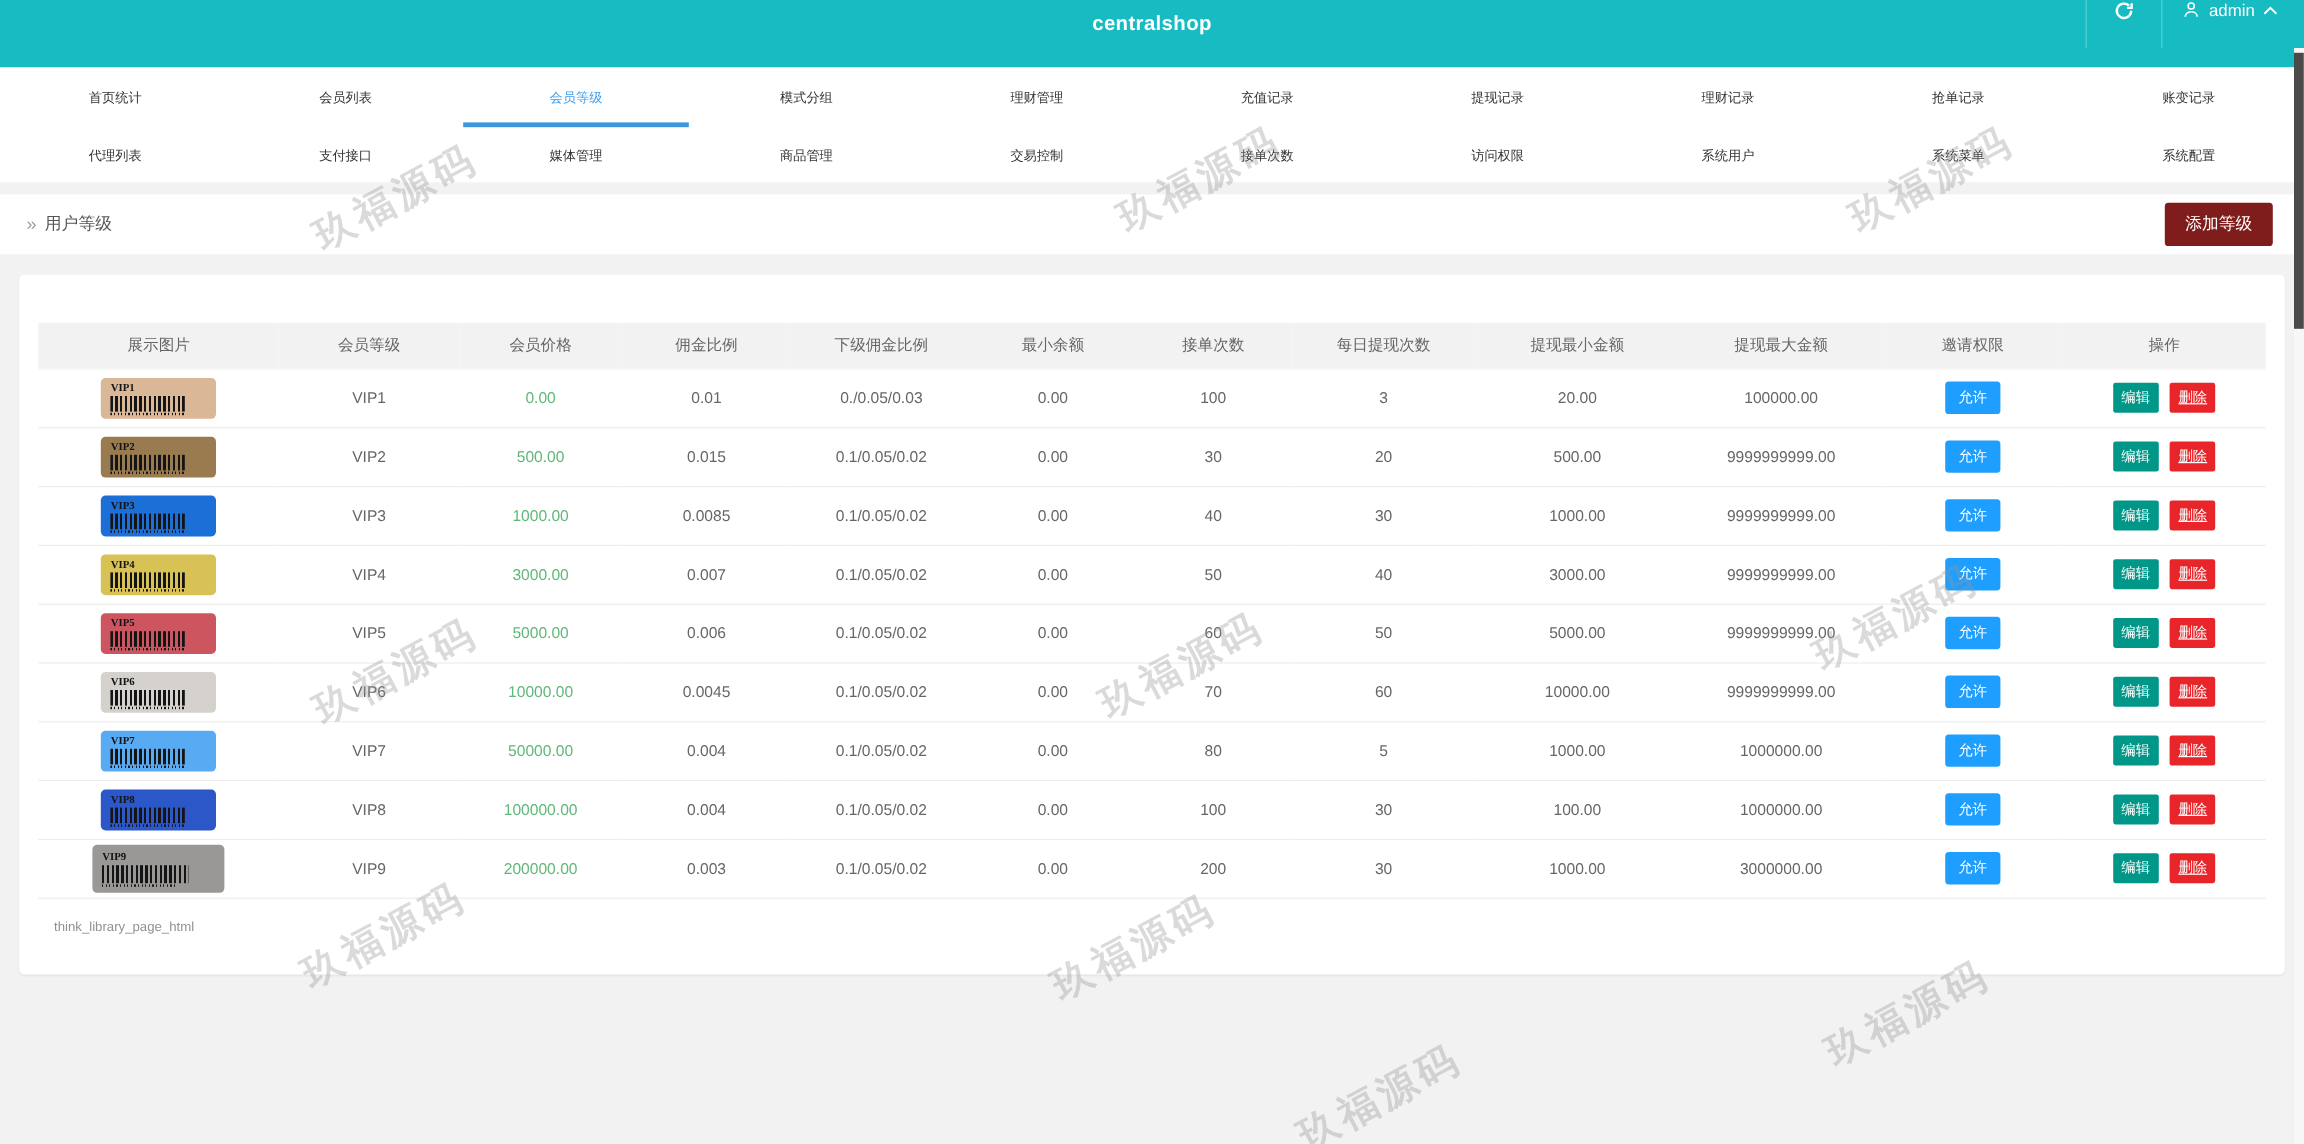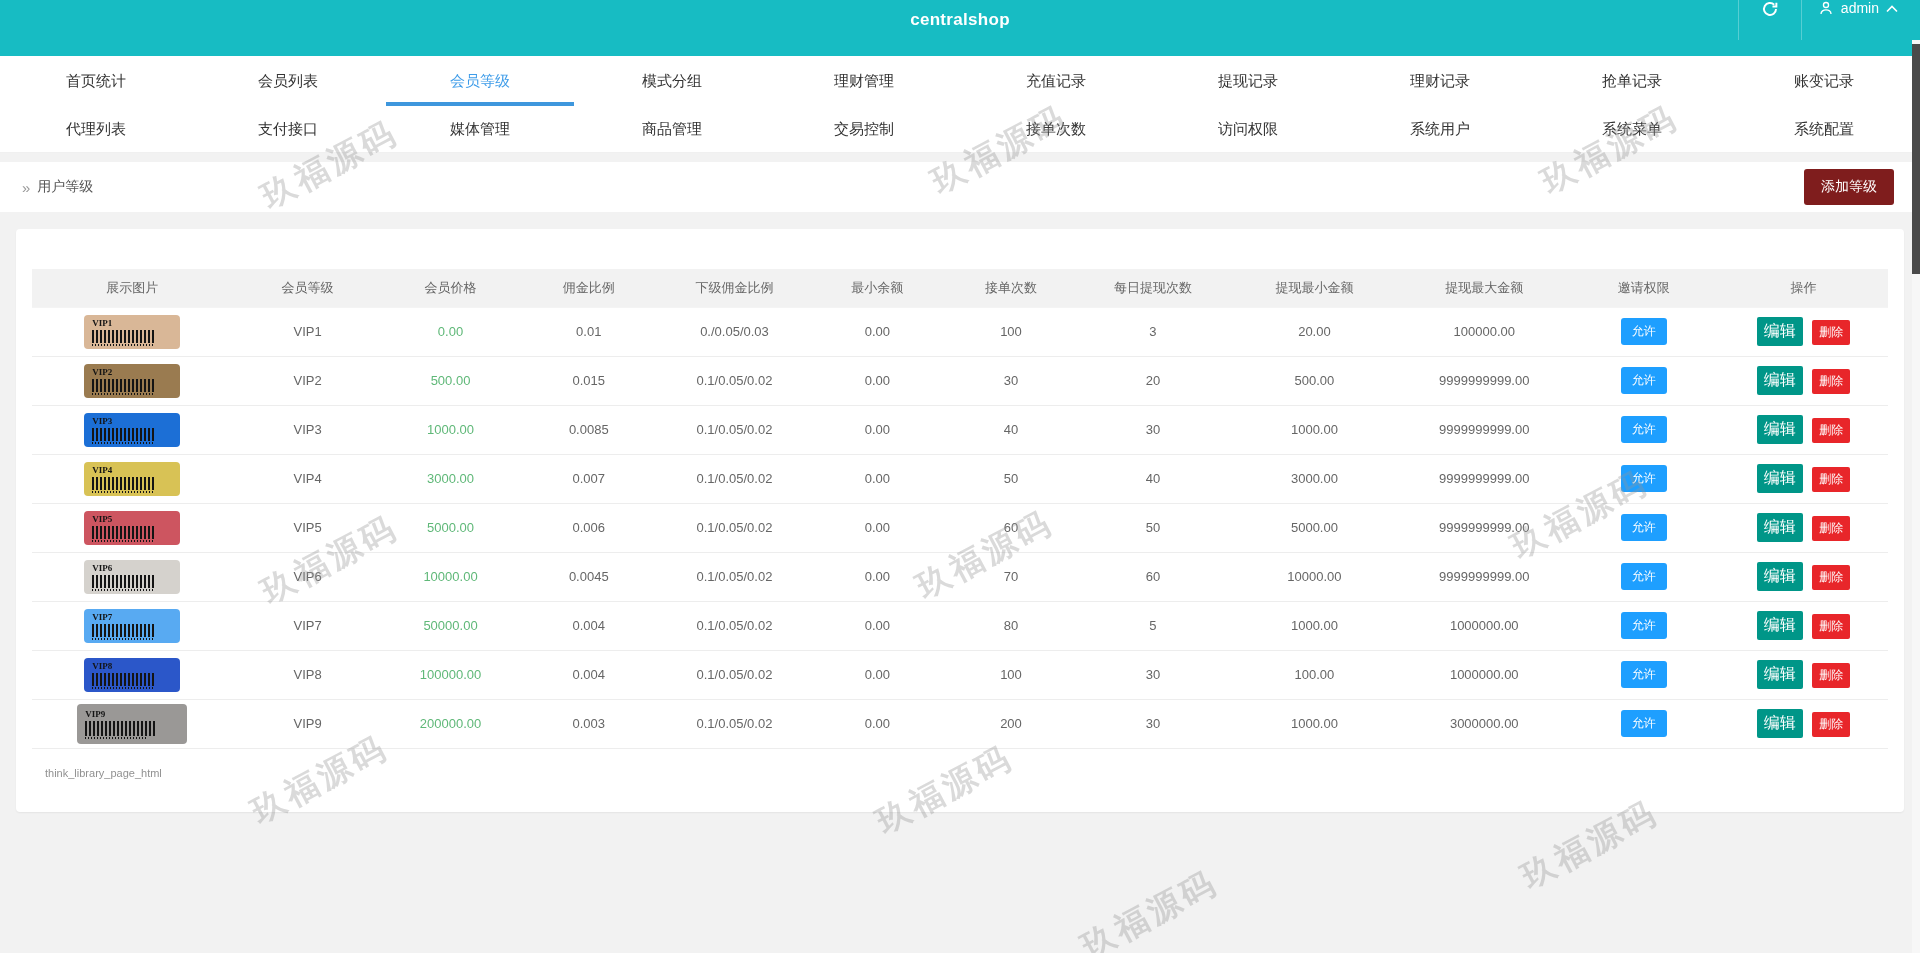--- a/index.html
+++ b/index.html
@@ -15,21 +15,21 @@
   .h-cell { display:flex; align-items:flex-start; justify-content:center; }
   .refresh-cell { width:64px; border-left:1px solid rgba(255,255,255,.28); border-right:1px solid rgba(255,255,255,.28); cursor:pointer; }
   .admin-cell { padding:0 16px; gap:7px; font-size:14px; cursor:pointer; }
 
   
   .nav { background:#fff; border-bottom:1px solid #f0f0f0; }
   .nav-row { display:grid; grid-template-columns:repeat(10,1fr); }
   .nav-row1 { height:50px; }
   .nav-row2 { height:46px; }
   .tab { position:relative; display:flex; align-items:center; justify-content:center;
-         font-size:15px; color:#333; cursor:pointer; }
+         font-size:11px; color:#333; cursor:pointer; }
   .tab.active { color:#3e9ce9; }
   .tab.active::after { content:""; position:absolute; left:2px; right:2px; bottom:0;
                        height:4px; background:#3e97dd; }
 
   .gray-gap1 { height:9px; background:#f2f2f2; }
 
   
   .crumb-bar { height:50px; background:#fff; display:flex; align-items:center;
                justify-content:space-between; padding:0 26px 0 22px; }
   .crumb { font-size:14px; color:#555; display:flex; align-items:center; gap:7px; }
@@ -57,23 +57,23 @@
   .vip-card .bars { width:62px; height:13px; margin-top:2px;
                     background:repeating-linear-gradient(90deg,#141414 0 2px,transparent 2px 4px); }
   .vip-card .bars2 { width:62px; height:2px; margin-top:1px;
                      background:repeating-linear-gradient(90deg,#141414 0 1px,transparent 1px 3px); }
   tbody tr:nth-child(9) .vip-card { width:110px; height:40px; padding-top:5px; }
   tbody tr:nth-child(9) .bars { width:72px; height:15px; }
 
   .btn-allow { background:#1E9FFF; color:#fff; border:none; border-radius:3px;
                padding:5px 11px; font-size:12px; cursor:pointer; }
   .btn-edit  { background:#009688; color:#fff; border:none; border-radius:2px;
-               padding:4px 7px; font-size:16px; cursor:pointer; }
+               padding:4px 7px; font-size:12px; cursor:pointer; }
   .btn-del   { background:#e8262a; color:#fff; border:none; border-radius:2px;
-               padding:4px 7px; font-size:12px; cursor:pointer; margin-left:6px; }
+               padding:4px 7px; font-size:12px; cursor:pointer; margin-left:6px;text-decoration:underline; }
 
   .foot-note { margin-top:18px; font-size:11px; color:#919191; padding-left:13px; }
 
   
   .wm { position:absolute; transform:translate(-50%,-50%) rotate(-28deg);
         font-size:33px; font-weight:bold; letter-spacing:4px;
         color:rgba(148,148,148,.35); pointer-events:none; z-index:50; white-space:nowrap; }
 
   
   .scrollbar { position:fixed; top:40px; right:0; bottom:0; width:8px; background:#f7f7f7; z-index:60; }

